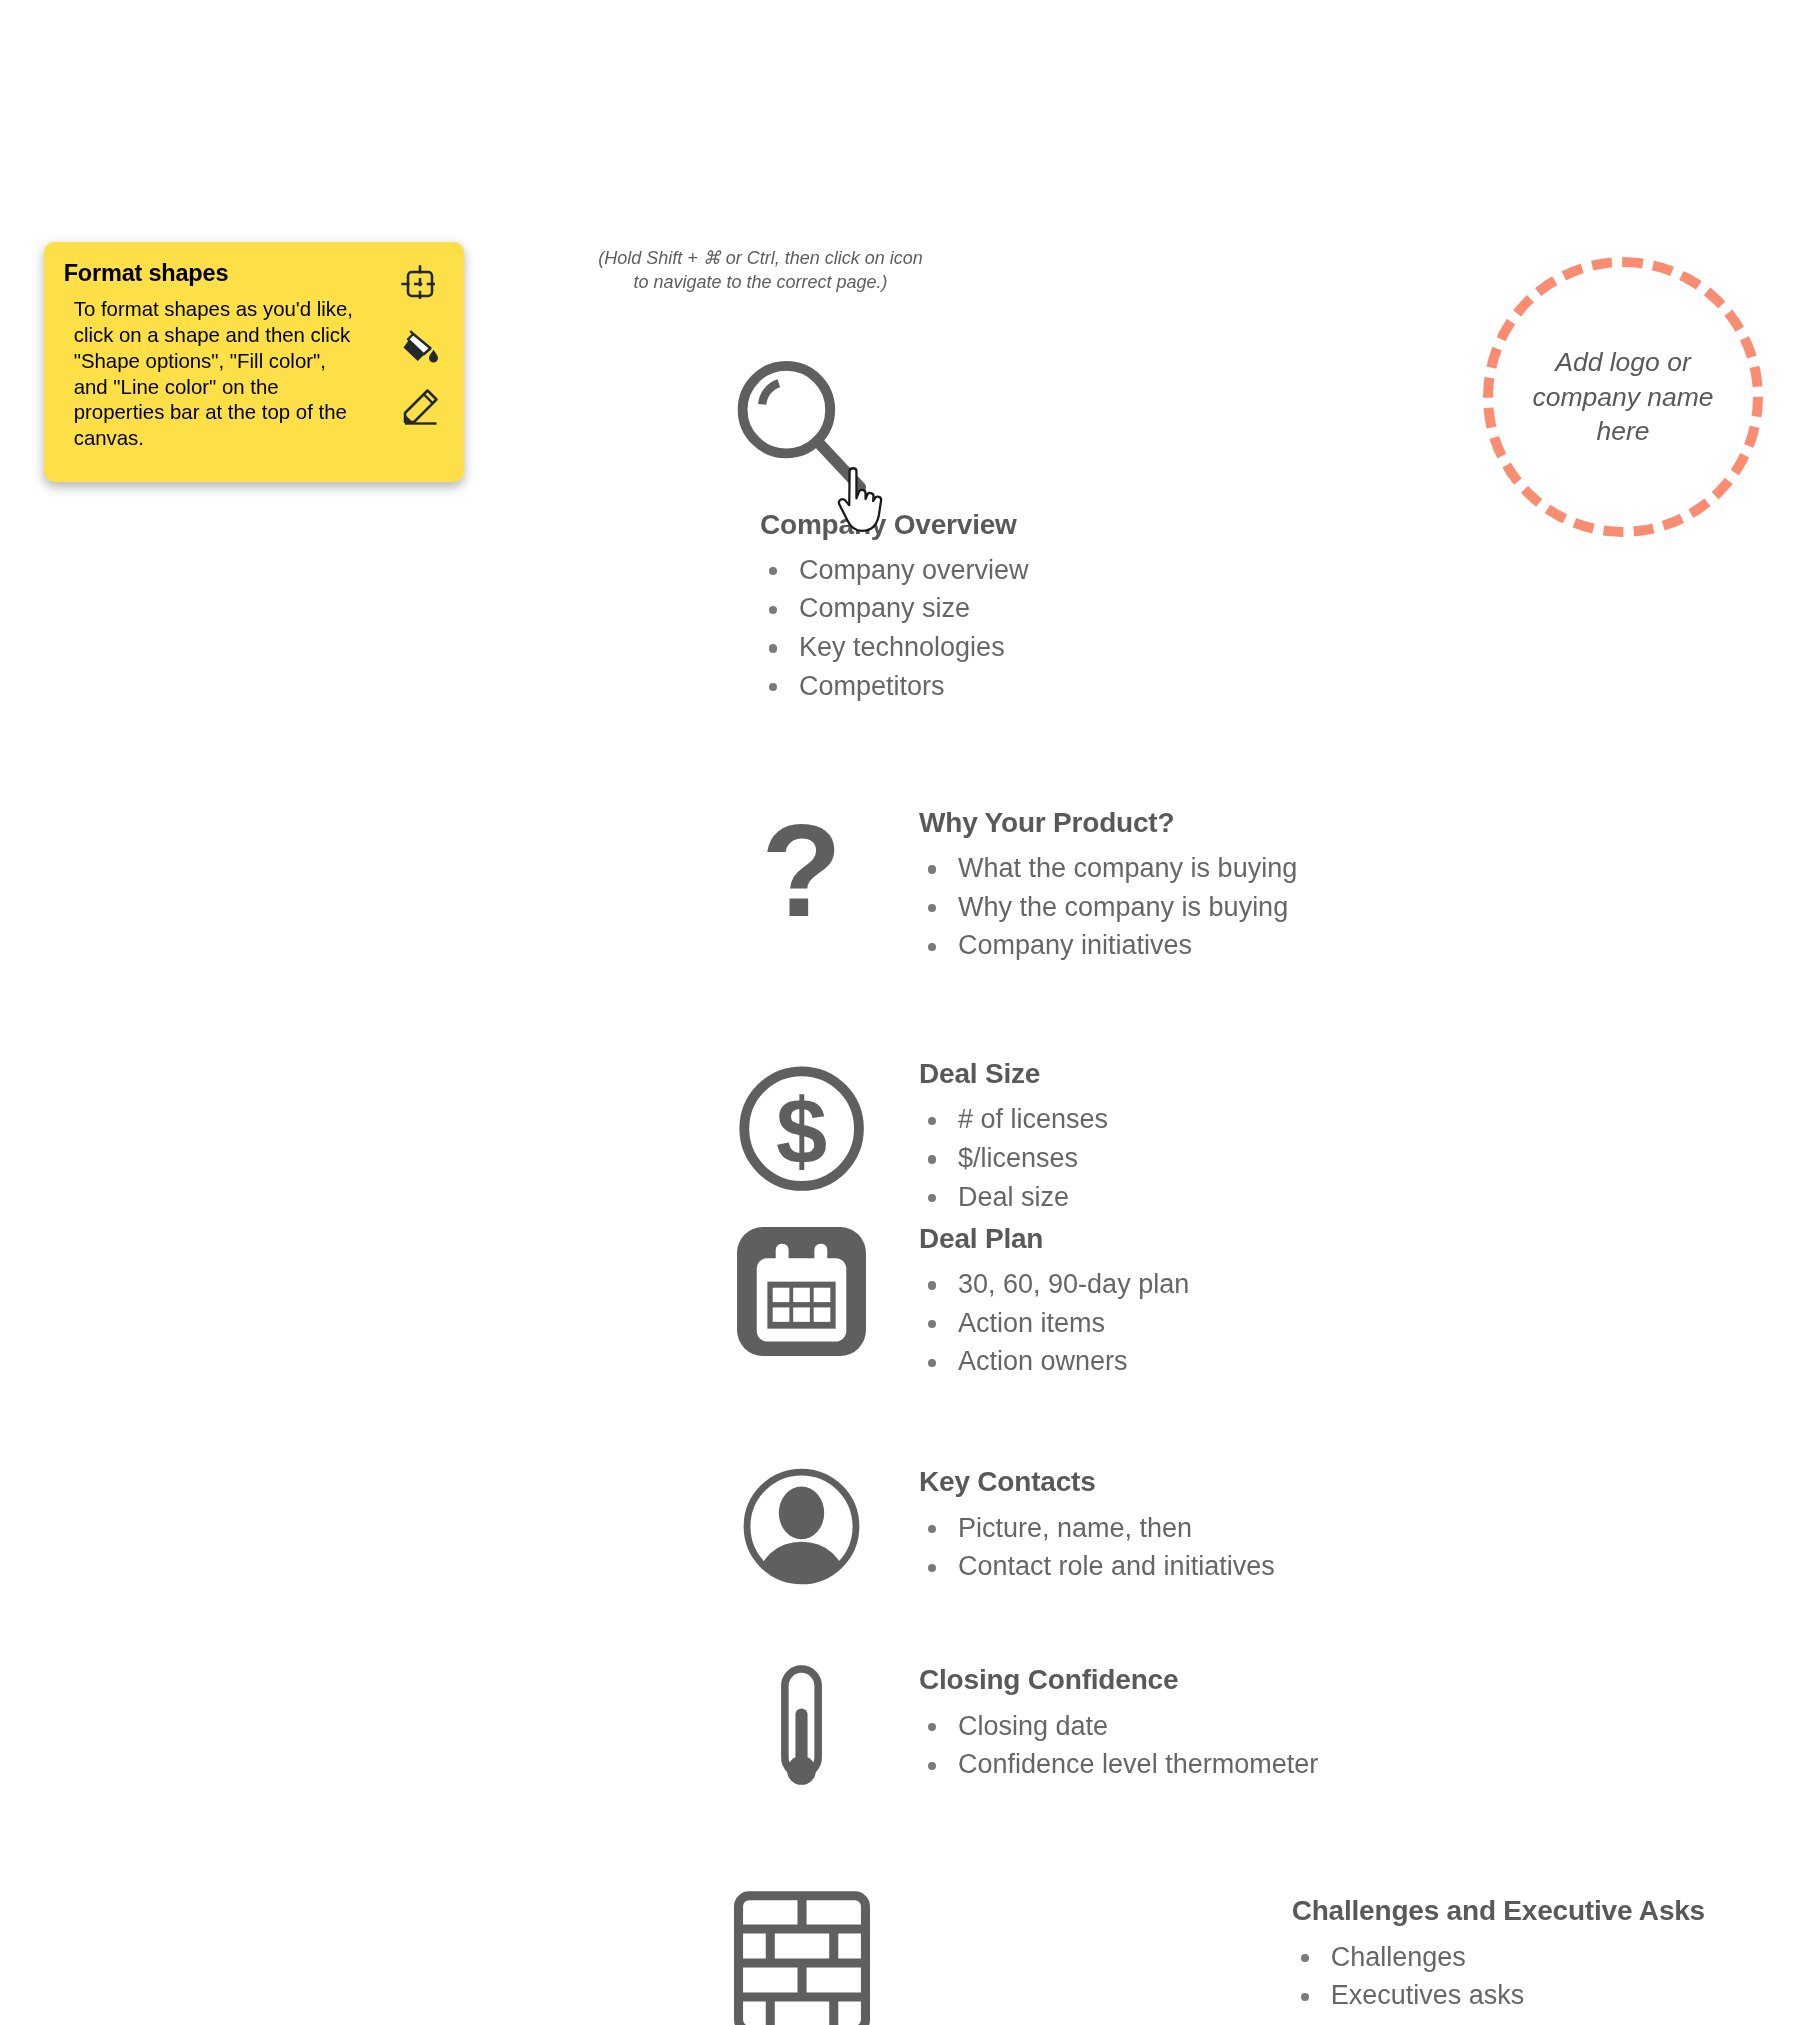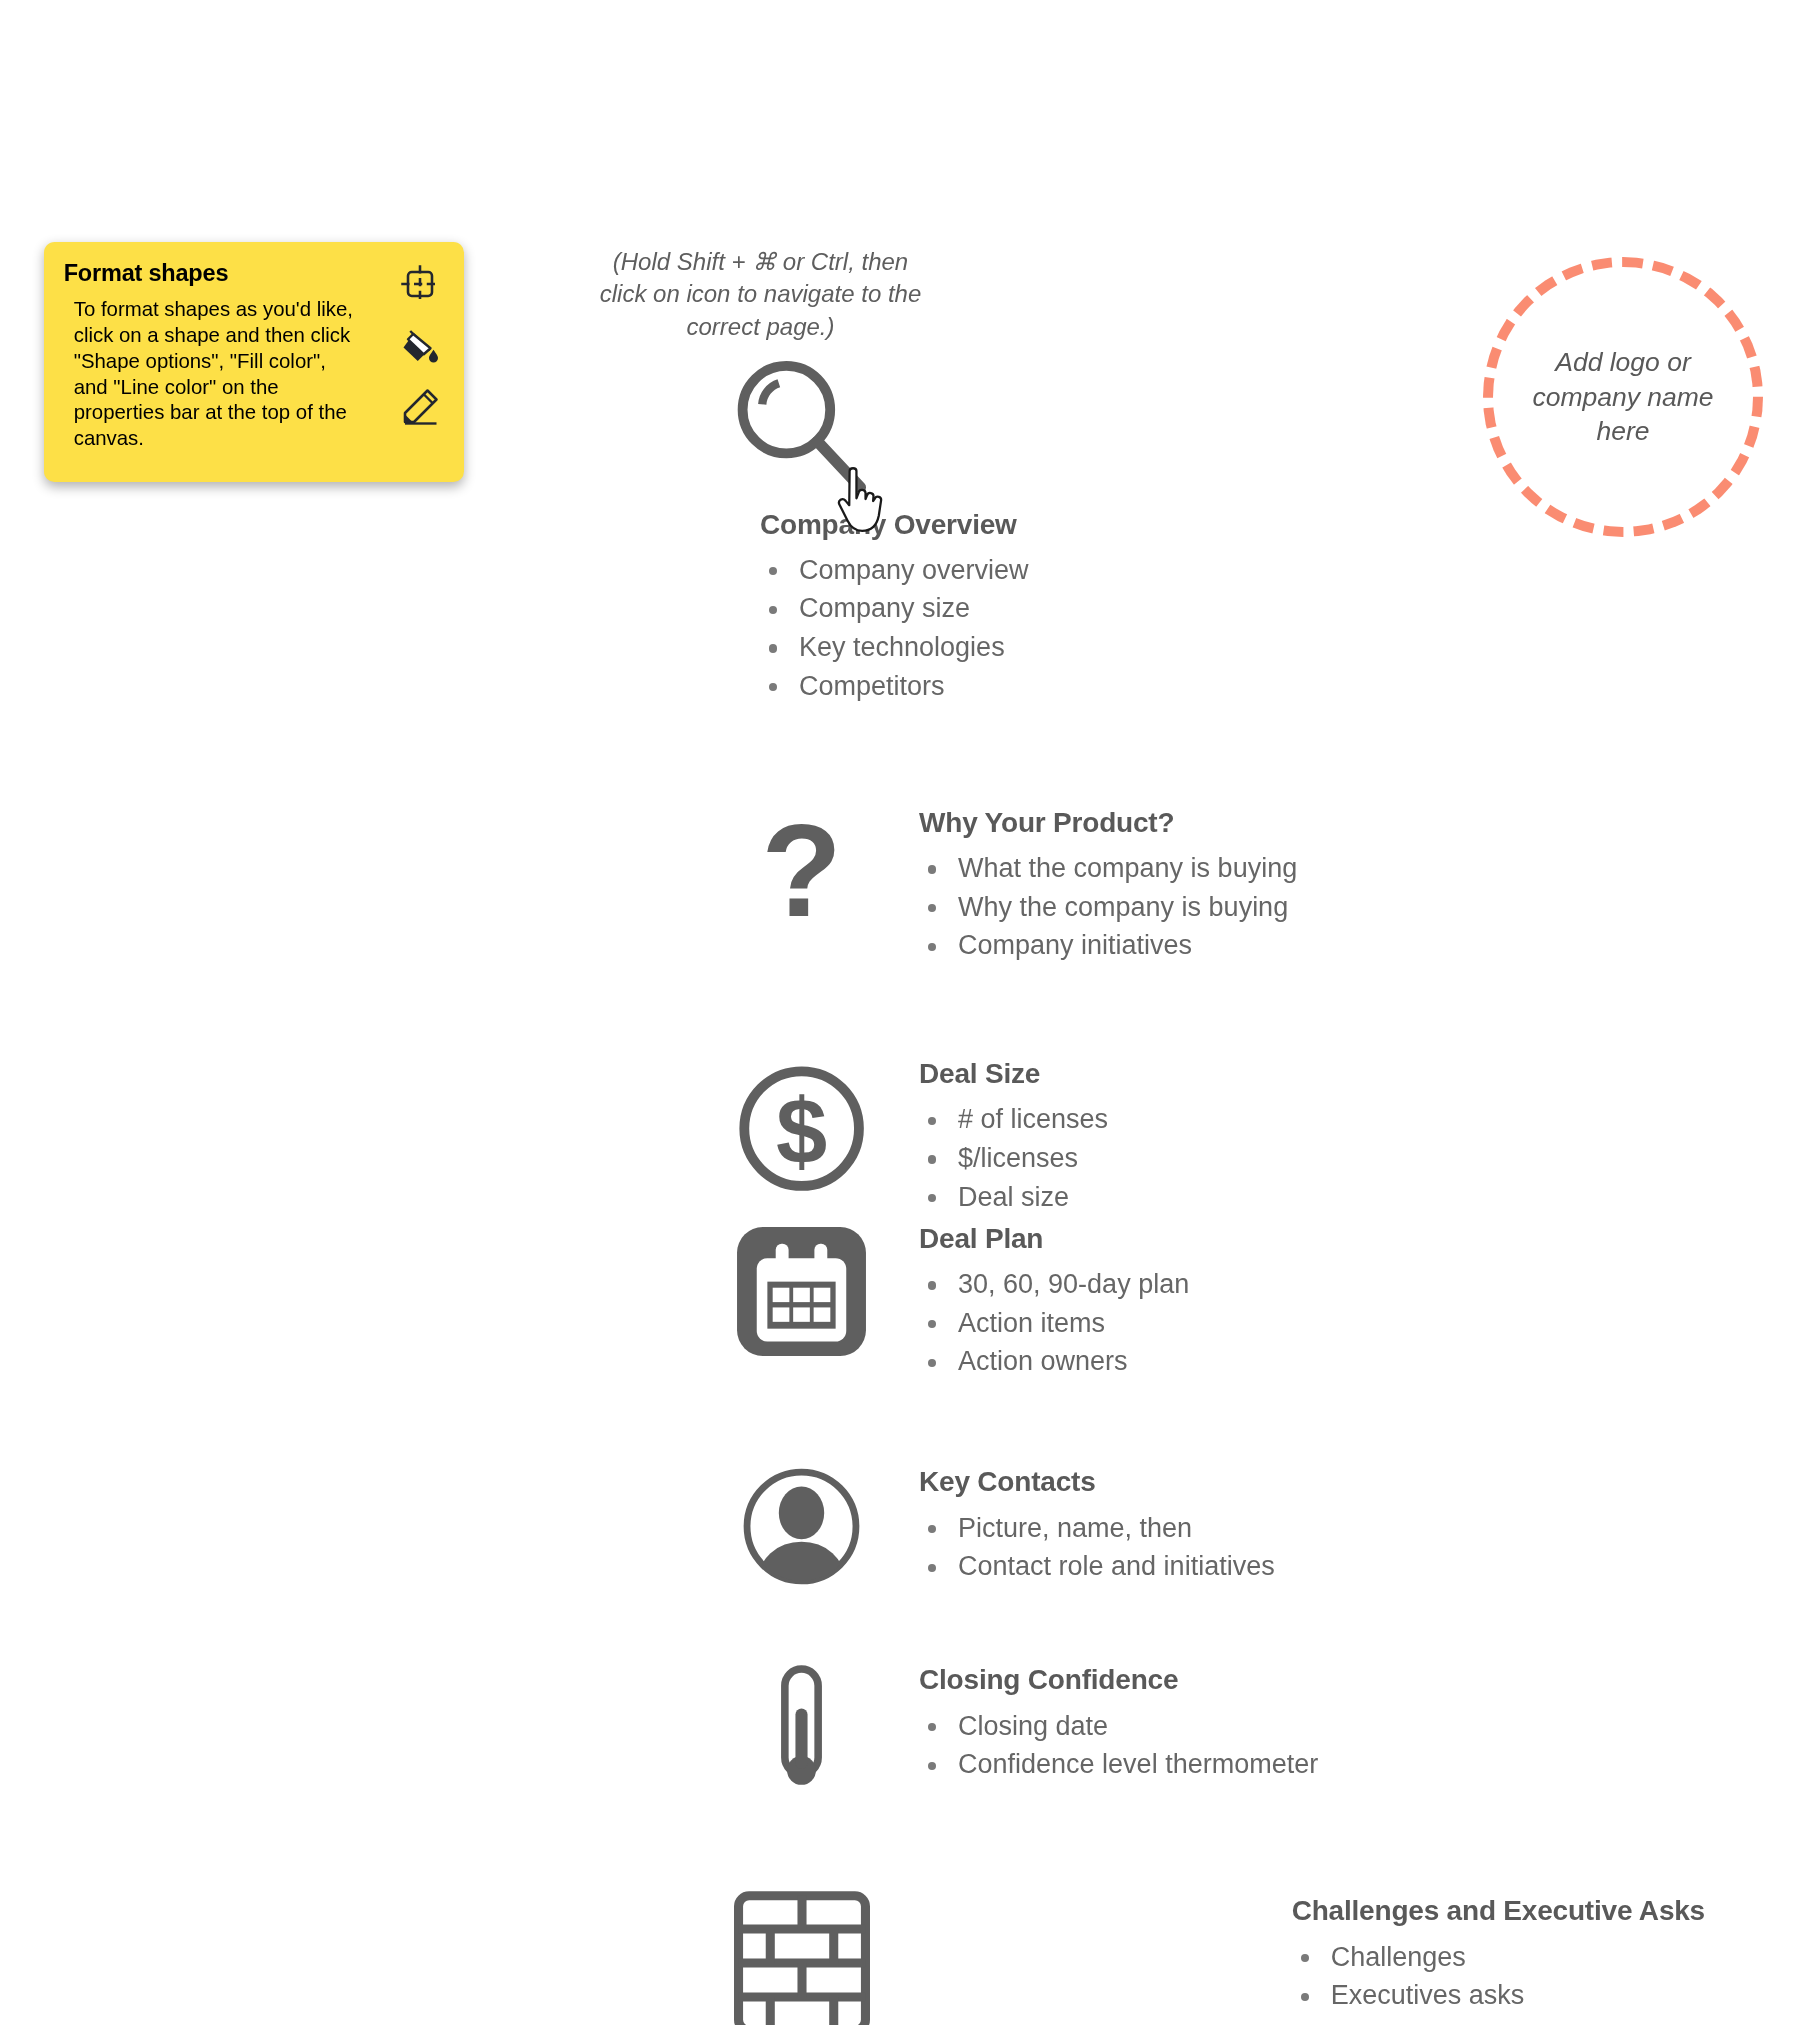--- a/index.html
+++ b/index.html
@@ -28,21 +28,21 @@
   }
   .format-icons{
     display:flex;flex-direction:column;align-items:center;
     gap:19.7px;padding-top:4.5px;padding-right:3px;
   }
   .format-icons .ic{width:42px;height:42px;display:block;}
 
   
   .hint{
     position:absolute;left:598px;top:246px;width:325px;
-    text-align:center;font-style:italic;font-size:24px;color:#5e5e5e;
+    text-align:center;font-style:italic;font-size:18px;color:#5e5e5e;
     line-height:1.35;
   }
 
   
   .logo-circle{
     position:absolute;left:1483px;top:257px;width:280px;height:280px;
     border-radius:50%;
     border:10.6px dashed #FA8C72;
     display:flex;align-items:center;justify-content:center;
     box-sizing:border-box;

